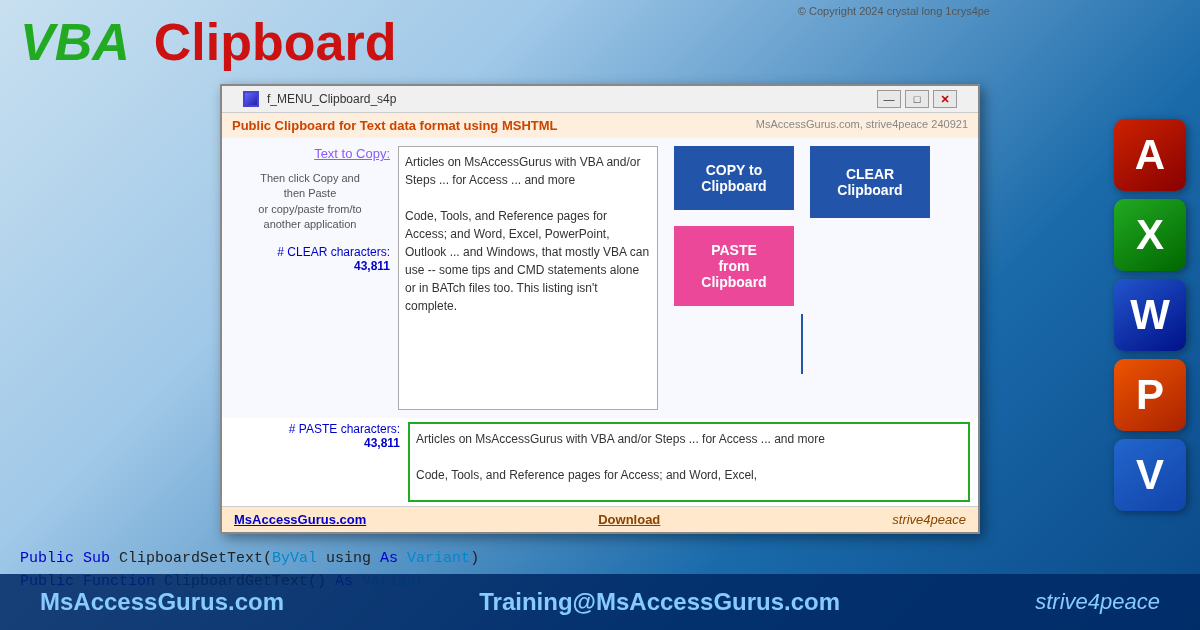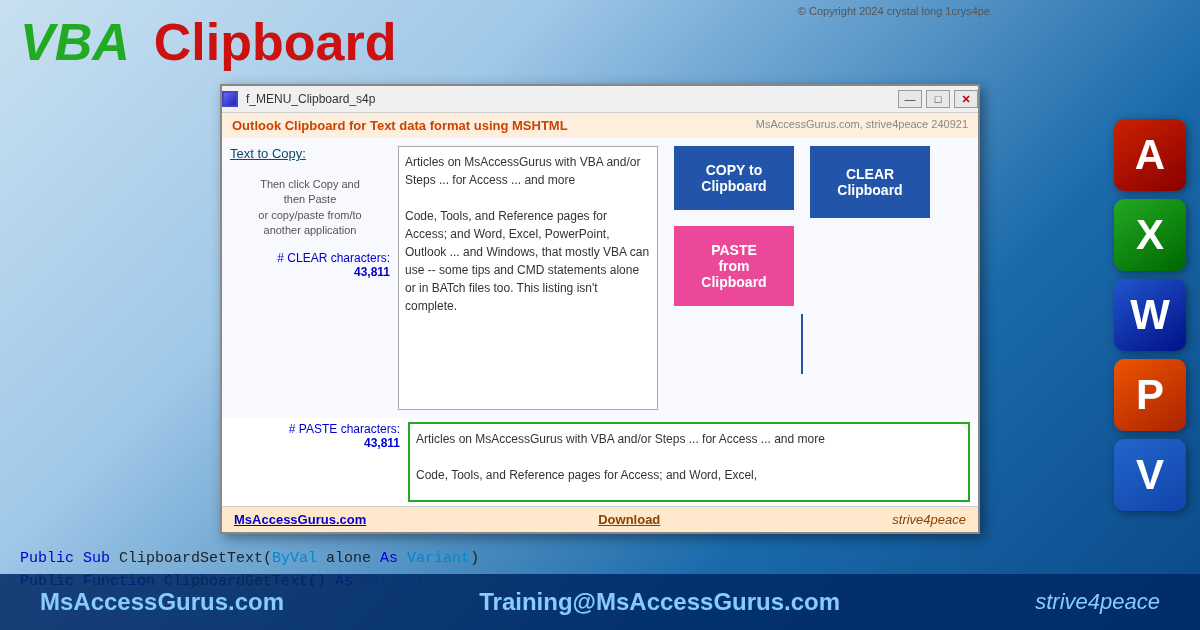--- a/index.html
+++ b/index.html
@@ -112,21 +112,21 @@
       box-shadow: 4px 4px 12px rgba(0,0,0,0.4);
       width: 760px;
       margin: 0 auto;
       position: relative;
     }
 
     .window-titlebar {
       background: #f0f0f0;
       display: flex;
       align-items: center;
-      padding: 4px 0;
+      padding: 4px 21px;
       border-bottom: 1px solid #ccc;
       gap: 8px;
     }
 
     .window-icon {
       width: 16px;
       height: 16px;
       background: #4444cc;
       display: flex;
       align-items: center;
@@ -189,25 +189,25 @@
       min-height: 280px;
     }
 
     
     .win-left {
       width: 160px;
       flex-shrink: 0;
     }
 
     .text-to-copy-label {
-      text-align: left;
+      text-align: right;
       font-size: 13px;
-      color: #0c4a6e;
+      color: #8b5cf6;
       text-decoration: underline;
-      margin-bottom: 16px;
+      margin-bottom: 10px;
     }
 
     .text-to-copy-hint {
       text-align: center;
       font-size: 11px;
       color: #555;
       margin-bottom: 12px;
       line-height: 1.4;
     }
 
@@ -432,21 +432,21 @@
           </div>
           <span class="window-title-text">f_MENU_Clipboard_s4p</span>
           <div class="window-controls">
             <div class="win-btn">—</div>
             <div class="win-btn">□</div>
             <div class="win-btn win-btn-close">✕</div>
           </div>
         </div>
 
         <div class="window-subtitle">
-          <span>Outlook Clipboard for Text data format using MSHTML</span>
+          <span>Public Clipboard for Text data format using MSHTML</span>
           <span class="window-subtitle-right">MsAccessGurus.com, strive4peace  240921</span>
         </div>
 
         <div class="window-body">
 
           <div class="win-left">
             <div class="text-to-copy-label">Text to Copy:</div>
             <div class="text-to-copy-hint">Then click Copy and<br>then Paste<br>or copy/paste from/to<br>another application</div>
             <div class="copy-chars-label"># CLEAR characters:</div>
             <div class="copy-chars-value">43,811</div>
@@ -480,21 +480,21 @@
         <div class="window-footer">
           <span class="footer-link">MsAccessGurus.com</span>
           <span class="footer-download">Download</span>
           <span class="footer-strive">strive4peace</span>
         </div>
       </div>
     </div>
 
     <div class="code-section">
       <div class="code-line">
-        <span class="code-keyword">Public Sub </span><span class="code-plain">ClipboardSetText(</span><span class="code-type">ByVal</span><span class="code-plain"> alone </span><span class="code-keyword">As</span><span class="code-type"> Variant</span><span class="code-plain">)</span>
+        <span class="code-keyword">Public Sub </span><span class="code-plain">ClipboardSetText(</span><span class="code-type">ByVal</span><span class="code-plain"> using </span><span class="code-keyword">As</span><span class="code-type"> Variant</span><span class="code-plain">)</span>
       </div>
       <div class="code-line">
         <span class="code-keyword">Public Function </span><span class="code-plain">ClipboardGetText() </span><span class="code-keyword">As</span><span class="code-type"> Variant</span>
       </div>
     </div>
   </div>
 
   <div class="right-icons">
     <div class="app-icon icon-access">
       <span style="font-size:42px; font-weight:900; font-family: Arial;">A</span>

